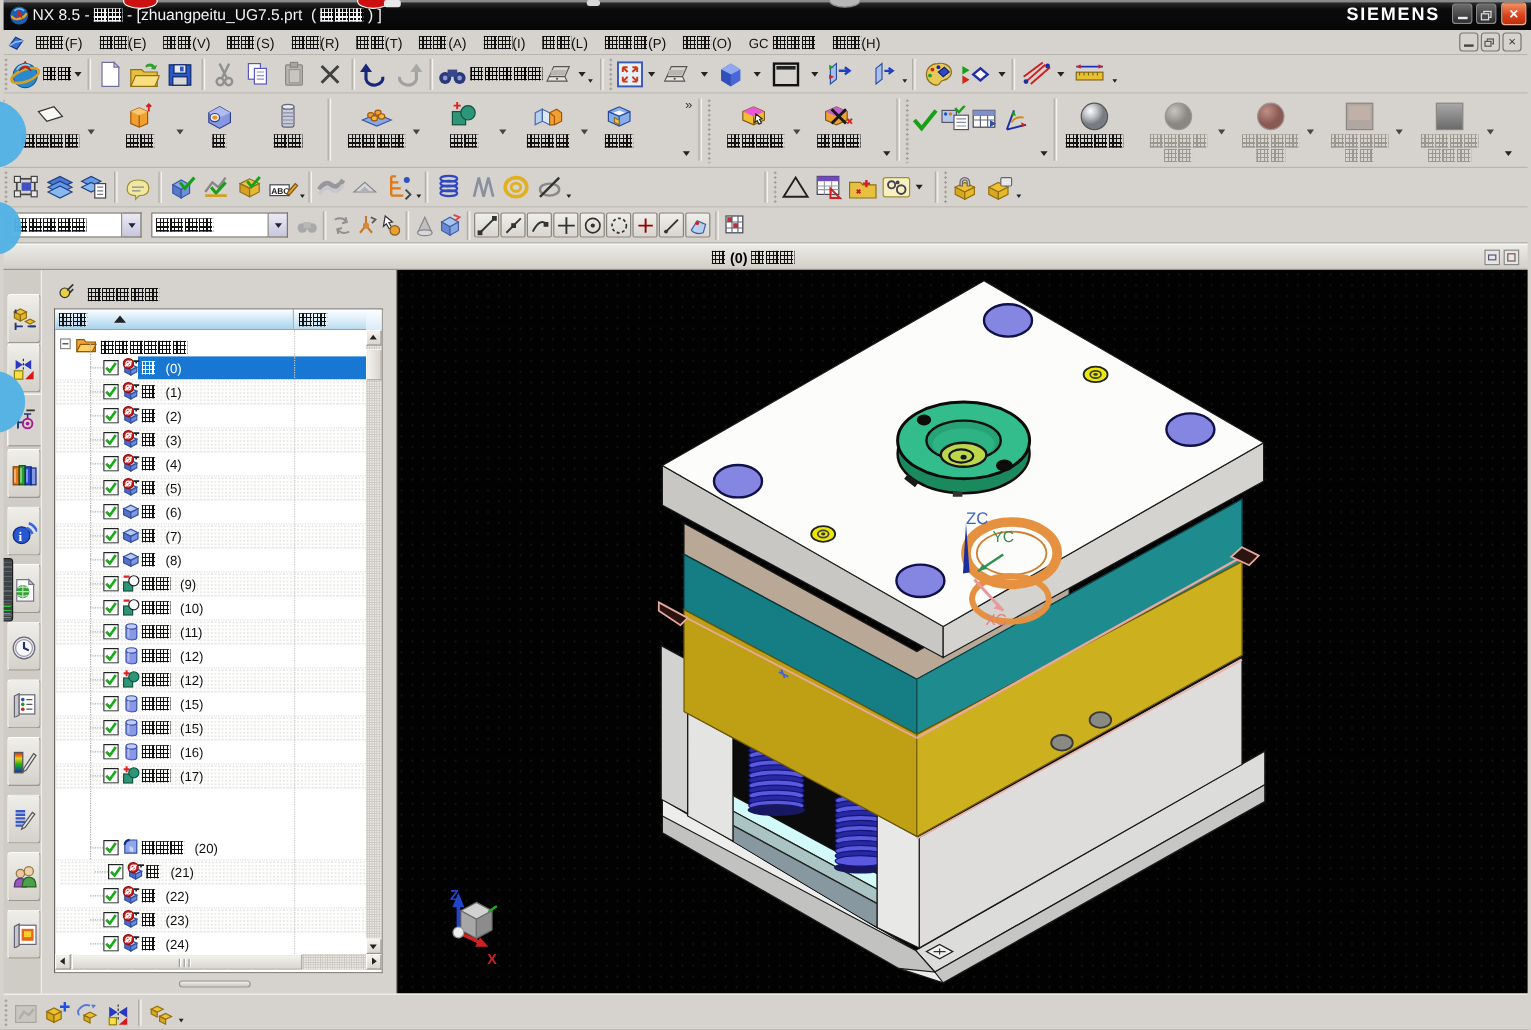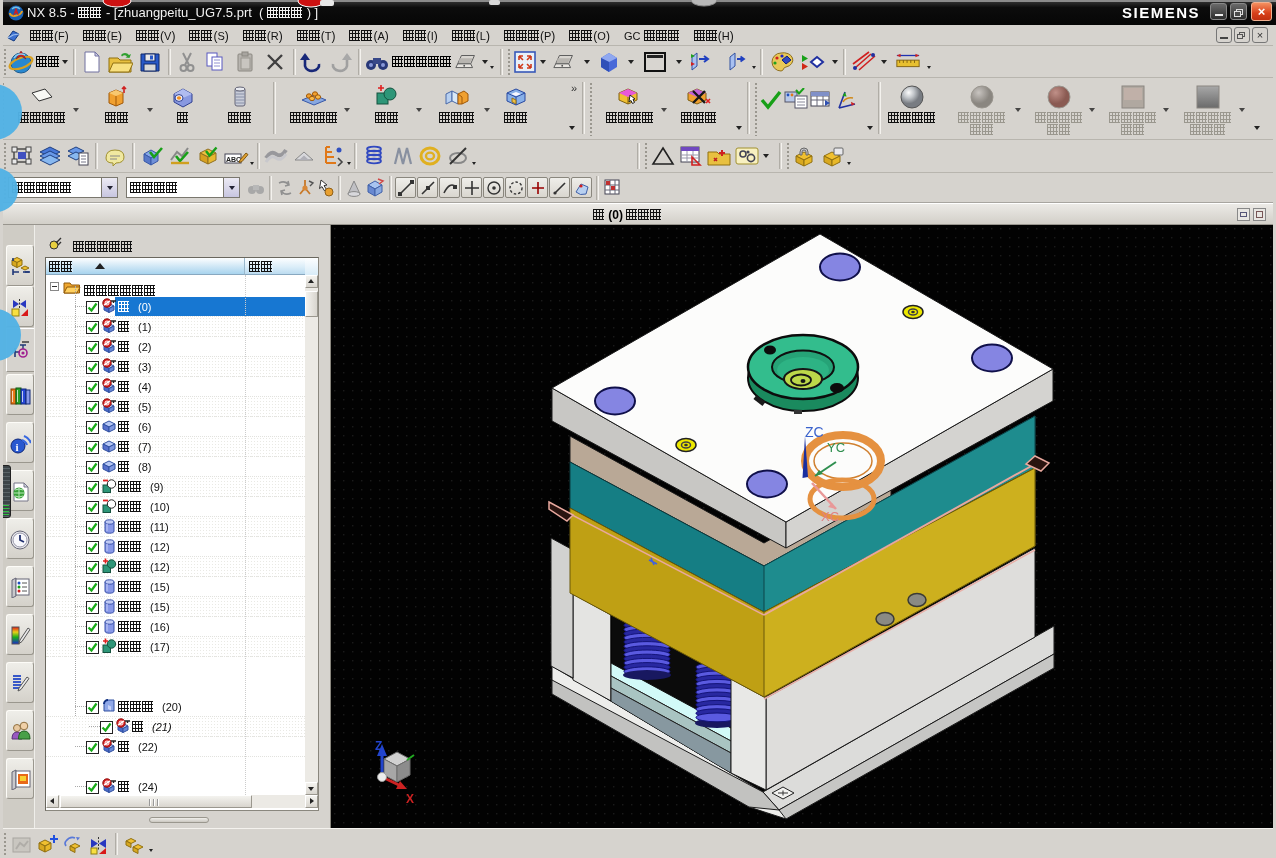--- a/index.html
+++ b/index.html
@@ -1182,21 +1182,21 @@
                 <rect x="0.5" y="0.5" width="12" height="12" fill="#fff" stroke="#222"></rect>
                 <path d="M2.5 6.5 L5.5 9.5 L10.5 2.5" fill="none" stroke="#18aa18" stroke-width="2.2"></path>
               </svg></span>
 <span class="abs" style="left:55px;top:1px"><svg width="16" height="16" viewBox="0 0 16 16" style="">
                 <path d="M3 13 V6 A4 4 0 0 1 7 2 H13 V13 Z" fill="#90a8e8" stroke="#3050a0"></path>
                 <path d="M3 6 A4 4 0 0 1 7 2" fill="none" stroke="#103080" stroke-width="2"></path>
                 <path d="M7 7 l3 1.5 v4 l-3 -1.5 z" fill="#c8d4f8"></path>
               </svg></span>
 <span class="abs" style="left:72px;top:3px;color:#111;font-size:12px;white-space:nowrap"><span class="cj" style="width:36px;color:#111;--bg:#fff;"></span><span style="font-size:11px;margin-left:8px;color:#111">(20)</span></span>
 </div>
-          <div class="abs" style="left:14px;top:459px;width:265px;height:20px;border-bottom:1px dotted #e2e2de;background-image:radial-gradient(#e9e9e4 .8px,transparent .8px);background-size:3px 3px;font-style:italic;">
+          <div class="abs" style="left:4px;top:459px;width:265px;height:20px;border-bottom:1px dotted #e2e2de;background-image:radial-gradient(#e9e9e4 .8px,transparent .8px);background-size:3px 3px;">
 
 <span class="abs" style="left:29px;top:9px;width:11px;border-top:1px dotted #aaa"></span>
 <span class="abs" style="left:40px;top:3px"><svg width="13" height="13" viewBox="0 0 13 13" style="">
                 <rect x="0.5" y="0.5" width="12" height="12" fill="#fff" stroke="#222"></rect>
                 <path d="M2.5 6.5 L5.5 9.5 L10.5 2.5" fill="none" stroke="#18aa18" stroke-width="2.2"></path>
               </svg></span>
 <span class="abs" style="left:55px;top:1px"><svg width="16" height="16" viewBox="0 0 16 16" style="">
                 <path d="M3 8 l5 -2.5 5 2.5 -5 2.5 z" fill="#b8c8f0" stroke="#3050a0"></path>
                 <path d="M3 8 l5 2.5 v4 l-5 -2.5 z" fill="#4868c8" stroke="#3050a0"></path>
                 <path d="M8 10.5 l5 -2.5 v4 l-5 2.5 z" fill="#6888d8" stroke="#3050a0"></path>
@@ -1217,20 +1217,38 @@
 <span class="abs" style="left:55px;top:1px"><svg width="16" height="16" viewBox="0 0 16 16" style="">
                 <path d="M3 8 l5 -2.5 5 2.5 -5 2.5 z" fill="#b8c8f0" stroke="#3050a0"></path>
                 <path d="M3 8 l5 2.5 v4 l-5 -2.5 z" fill="#4868c8" stroke="#3050a0"></path>
                 <path d="M8 10.5 l5 -2.5 v4 l-5 2.5 z" fill="#6888d8" stroke="#3050a0"></path>
                 <circle cx="6" cy="5" r="4.2" fill="#d82020" stroke="#901010"></circle>
                 <path d="M3.2 7.2 L8.8 2.8" stroke="#fff" stroke-width="1.6"></path>
                 <circle cx="6" cy="5" r="2" fill="none" stroke="#fff" stroke-width="1"></circle>
                 <path d="M10 3 h5 m-2.5 0 v2" stroke="#222" stroke-width="1.4"></path>
               </svg></span>
 <span class="abs" style="left:72px;top:3px;color:#111;font-size:12px;white-space:nowrap"><span class="cj" style="width:12px;color:#111;--bg:#fff;"></span><span style="font-size:11px;margin-left:8px;color:#111">(22)</span></span>
+</div>
+          <div class="abs" style="left:0;top:499px;width:259px;height:20px;border-bottom:1px dotted #e2e2de;background-image:radial-gradient(#e9e9e4 .8px,transparent .8px);background-size:3px 3px;">
+
+<span class="abs" style="left:29px;top:9px;width:11px;border-top:1px dotted #aaa"></span>
+<span class="abs" style="left:40px;top:3px"><svg width="13" height="13" viewBox="0 0 13 13" style="">
+                <rect x="0.5" y="0.5" width="12" height="12" fill="#fff" stroke="#222"></rect>
+                <path d="M2.5 6.5 L5.5 9.5 L10.5 2.5" fill="none" stroke="#18aa18" stroke-width="2.2"></path>
+              </svg></span>
+<span class="abs" style="left:55px;top:1px"><svg width="16" height="16" viewBox="0 0 16 16" style="">
+                <path d="M3 8 l5 -2.5 5 2.5 -5 2.5 z" fill="#b8c8f0" stroke="#3050a0"></path>
+                <path d="M3 8 l5 2.5 v4 l-5 -2.5 z" fill="#4868c8" stroke="#3050a0"></path>
+                <path d="M8 10.5 l5 -2.5 v4 l-5 2.5 z" fill="#6888d8" stroke="#3050a0"></path>
+                <circle cx="6" cy="5" r="4.2" fill="#d82020" stroke="#901010"></circle>
+                <path d="M3.2 7.2 L8.8 2.8" stroke="#fff" stroke-width="1.6"></path>
+                <circle cx="6" cy="5" r="2" fill="none" stroke="#fff" stroke-width="1"></circle>
+                <path d="M10 3 h5 m-2.5 0 v2" stroke="#222" stroke-width="1.4"></path>
+              </svg></span>
+<span class="abs" style="left:72px;top:3px;color:#111;font-size:12px;white-space:nowrap"><span class="cj" style="width:12px;color:#111;--bg:#fff;"></span><span style="font-size:11px;margin-left:8px;color:#111">(23)</span></span>
 </div>
           <div class="abs" style="left:0;top:519px;width:259px;height:20px;border-bottom:1px dotted #e2e2de;">
 
 <span class="abs" style="left:29px;top:9px;width:11px;border-top:1px dotted #aaa"></span>
 <span class="abs" style="left:40px;top:3px"><svg width="13" height="13" viewBox="0 0 13 13" style="">
                 <rect x="0.5" y="0.5" width="12" height="12" fill="#fff" stroke="#222"></rect>
                 <path d="M2.5 6.5 L5.5 9.5 L10.5 2.5" fill="none" stroke="#18aa18" stroke-width="2.2"></path>
               </svg></span>
 <span class="abs" style="left:55px;top:1px"><svg width="16" height="16" viewBox="0 0 16 16" style="">
                 <path d="M3 8 l5 -2.5 5 2.5 -5 2.5 z" fill="#b8c8f0" stroke="#3050a0"></path>

